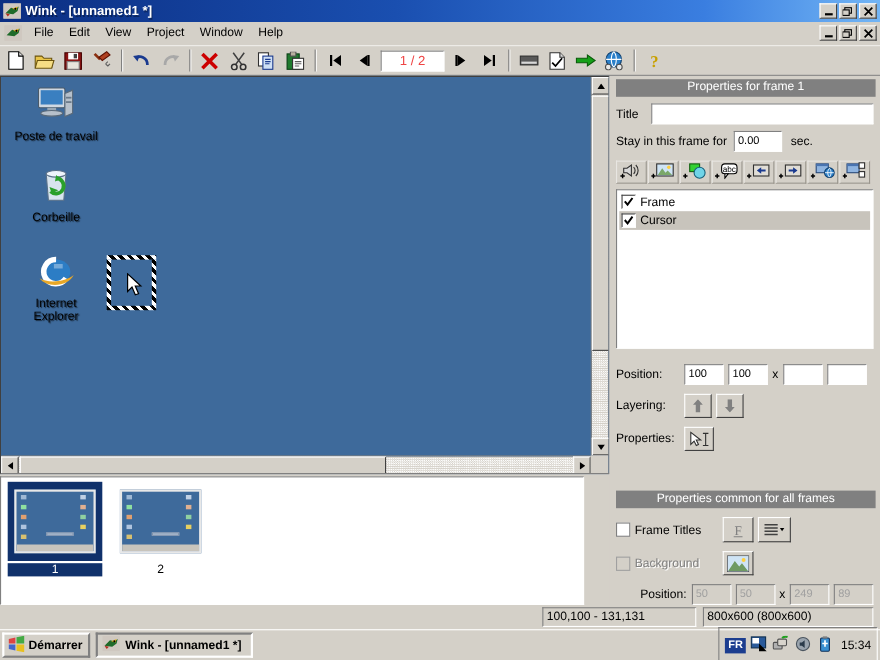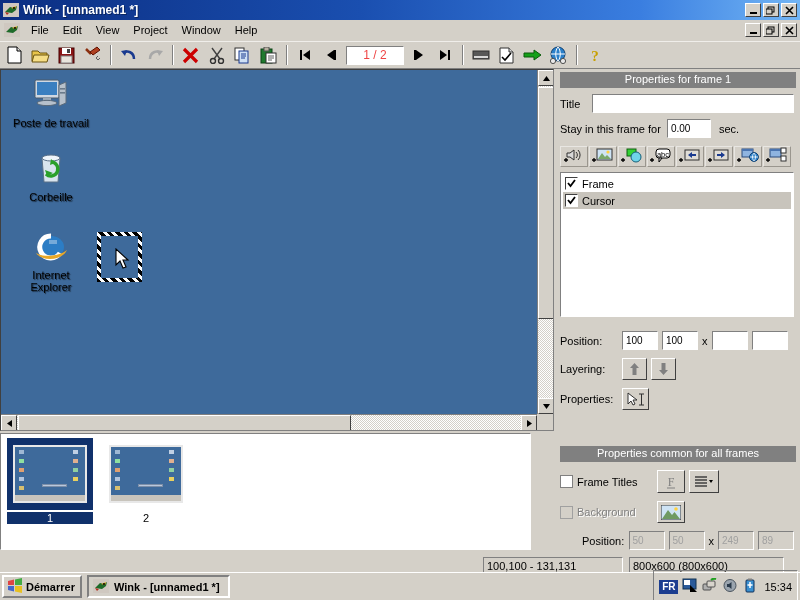--- a/index.html
+++ b/index.html
@@ -184,21 +184,21 @@
   .cbx.dis { background: #d4d0c8; border-color:#a0a0a0; }
 
   .btn3d {
     background: #d4d0c8; border: 1px solid; border-color: #fff #404040 #404040 #fff;
     display: flex; align-items: center; justify-content: center; cursor: default;
   }
 
   
   .statusbar {
     position: absolute; left: 0; top: 550px; width: 800px; height: 22px;
-    background: #d4d0c8; display: flex; align-items: center; padding: 16px;
+    background: #d4d0c8; display: flex; align-items: center; padding: 6px;
   }
   .sb-pane {
     height: 18px; border: 1px solid; border-color: #808080 #fff #fff #808080;
     font-size: 11px; line-height: 16px; padding: 0 3px; color: #000;
   }
 
   
   .taskbar {
     position: absolute; left: 0; top: 572px; width: 800px; height: 28px;
     background: #d4d0c8; border-top: 1px solid #fff;

